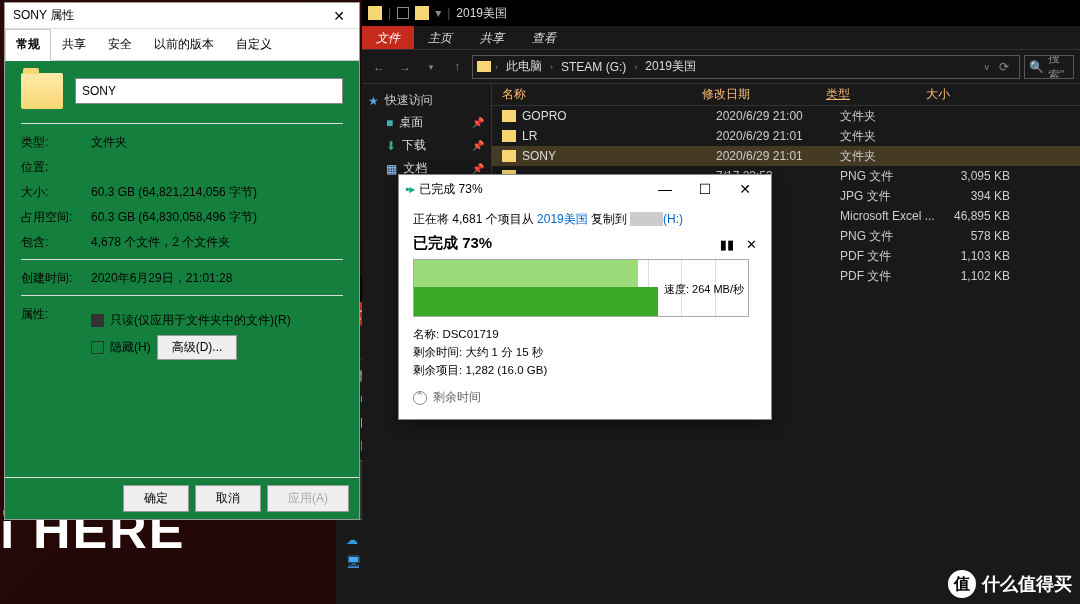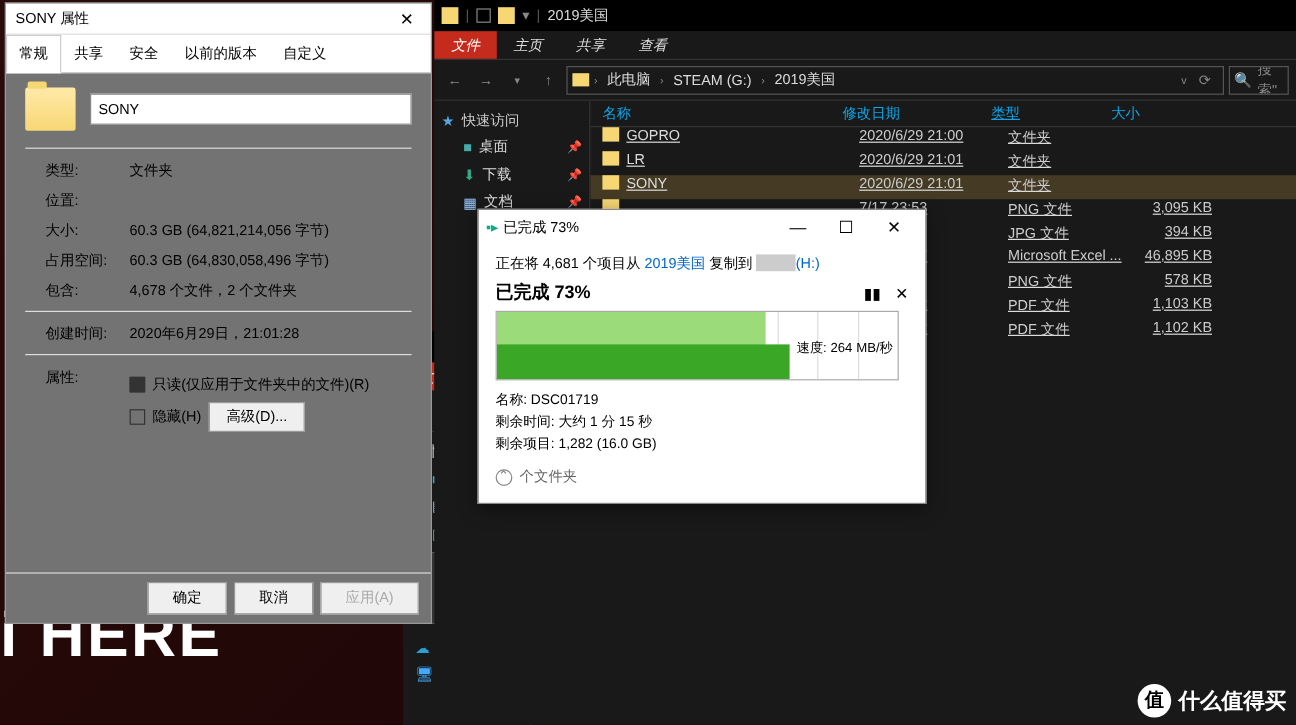--- a/index.html
+++ b/index.html
@@ -1,34 +1,34 @@
 <!DOCTYPE html>
 <html><head>
 <meta charset="utf-8">
 <style>
 * { box-sizing: border-box; margin: 0; padding: 0; font-family: "Microsoft YaHei", "Segoe UI", sans-serif; }
 body { width: 1080px; height: 604px; background: #000; position: relative; overflow: hidden; }
 .desktop-bg { position: absolute; left: 0; top: 0; width: 1080px; height: 604px; background: linear-gradient(135deg,#2a0a0a,#1a0505); }
 .desktop-text { position: absolute; left: 0; top: 500px; color: #fff; font-size: 52px; font-weight: 700; letter-spacing: 2px; }
 
 
-.props { position: absolute; left: 4px; top: 2px; width: 356px; height: 518px; background: #737373; border: 1px solid #999; font-size: 12px; }
+.props { position: absolute; left: 4px; top: 2px; width: 356px; height: 518px; background: #15803d; border: 1px solid #999; font-size: 12px; }
 .props-title { height: 26px; display: flex; align-items: center; justify-content: space-between; background: #fff; border-bottom: 1px solid #ddd; padding: 0 0 0 8px; }
 .props-close { width: 40px; height: 26px; text-align: center; line-height: 26px; font-size: 14px; }
 .tabs { display: flex; background: #fff; border-bottom: 1px solid #ccc; }
 .tab { padding: 6px 10px; font-size: 12px; border: 1px solid transparent; }
-.tab.active { border: 1px solid #ccc; border-bottom: 1px solid #fff; background: #fff; margin-bottom: -1px; }
+.tab.active { border: 1px solid #ccc; border-bottom: 1px solid #fff; background: #fff; margin-bottom: -1px; font-weight: bold; }
 .props-body { padding: 12px 16px; }
 .folder-row { display: flex; align-items: center; gap: 12px; margin-bottom: 14px; }
 .folder-icon { width: 42px; height: 36px; background: linear-gradient(#ffe9a8,#f7d774); border-radius: 2px; position: relative; }
 .folder-icon::before { content:""; position:absolute; top:-5px; left:2px; width:16px; height:6px; background:#f7d774; border-radius:2px 2px 0 0; }
 .name-input { flex: 1; height: 26px; border: 1px solid #888; padding: 0 6px; font-size: 12px; }
 .hr { border-top: 1px solid #ddd; margin: 6px 0 10px; }
 .prop-row { display: flex; margin: 8px 0; }
-.prop-label { width: 70px; color: #000; margin-left: 17px; }
+.prop-label { width: 70px; color: #000; }
 .prop-val { flex: 1; color: #000; }
 .attr-row { display: flex; align-items: center; gap: 6px; margin: 6px 0; }
 .chk { width: 13px; height: 13px; border: 1px solid #333; display: inline-block; }
 .chk.filled { background: #333; }
 .adv-btn { float: right; padding: 3px 14px; border: 1px solid #999; background: #efefef; font-size: 12px; text-align: right; }
 .props-footer { position: absolute; bottom: 0; left: 0; right: 0; height: 42px; border-top: 1px solid #ddd; display: flex; justify-content: flex-end; align-items: center; gap: 6px; padding: 0 10px; }
 .btn { padding: 4px 20px; border: 1px solid #999; background: #efefef; font-size: 12px; }
 .btn.disabled { color: #aaa; }
 
 
@@ -46,26 +46,26 @@
 .search-box { width: 50px; height: 24px; border: 1px solid #555; display: flex; align-items: center; padding: 0 4px; color: #888; gap: 4px; overflow: hidden; }
 .exp-main { display: flex; height: 300px; }
 .sidebar { width: 130px; background: #191919; border-right: 1px solid #333; padding: 6px 0; }
 .sb-sec { padding: 2px 6px; color: #ccc; display: flex; align-items: center; gap: 6px; }
 .sb-item { padding: 3px 6px 3px 24px; display: flex; align-items: center; gap: 6px; }
 .star { color: #57a6e4; }
 .pin { color: #888; font-size: 10px; margin-left: auto; }
 .dl-icon { color: #3a8; }
 .doc-icon { color: #9cf; }
 .content { flex: 1; }
-.cols { display: flex; height: 22px; border-bottom: 1px solid #333; align-items: center; color: #0ea5e9; }
+.cols { display: flex; height: 22px; border-bottom: 1px solid #333; align-items: center; color: #fdba74; }
 .c-name { width: 210px; padding-left: 10px; }
 .c-date { width: 124px; }
 .c-type { width: 100px; text-decoration: underline; }
 .c-size { width: 80px; }
-.file-row { display: flex; height: 20px; align-items: flex-start; padding-left: 10px; text-decoration: underline; }
+.file-row { display: flex; height: 20px; align-items: center; padding-left: 10px; }
 .file-row.sel { background: #453a24; }
 .ficon { width: 14px; height: 12px; background: #f7d774; margin-right: 6px; }
 .fname { width: 194px; }
 .fdate { width: 124px; color: #ccc; }
 .ftype { width: 100px; color: #ccc; }
 .fsize { width: 80px; color: #ccc; text-align: right; padding-right: 10px; }
 
 
 .explorer2 { position: absolute; left: 336px; top: 276px; width: 744px; height: 328px; background: #191919; color: #ddd; font-size: 12px; }
 .sb2-thumb { width: 86px; height: 60px; background: #333; margin: 4px 0 4px 20px; border: 1px solid #555; }
@@ -404,21 +404,21 @@
       <div class="prog-bot"></div>
       <div class="speed-lbl">速度: 264 MB/秒</div>
     </div>
     <div class="copy-info">
       <div><span>名称: </span><span>DSC01719</span></div>
       <div><span>剩余时间: </span><span>大约 1 分 15 秒</span></div>
       <div><span>剩余项目: </span><span>1,282 (16.0 GB)</span></div>
     </div>
     <div class="brief">
       <span class="brief-icon"></span>
-      <span>个文件夹</span>
+      <span>剩余时间</span>
     </div>
   </div>
 </div>
 
 <div class="watermark">
   <div class="wm-circle">值</div>
   <span>什么值得买</span>
 </div>
 
 </body></html>

